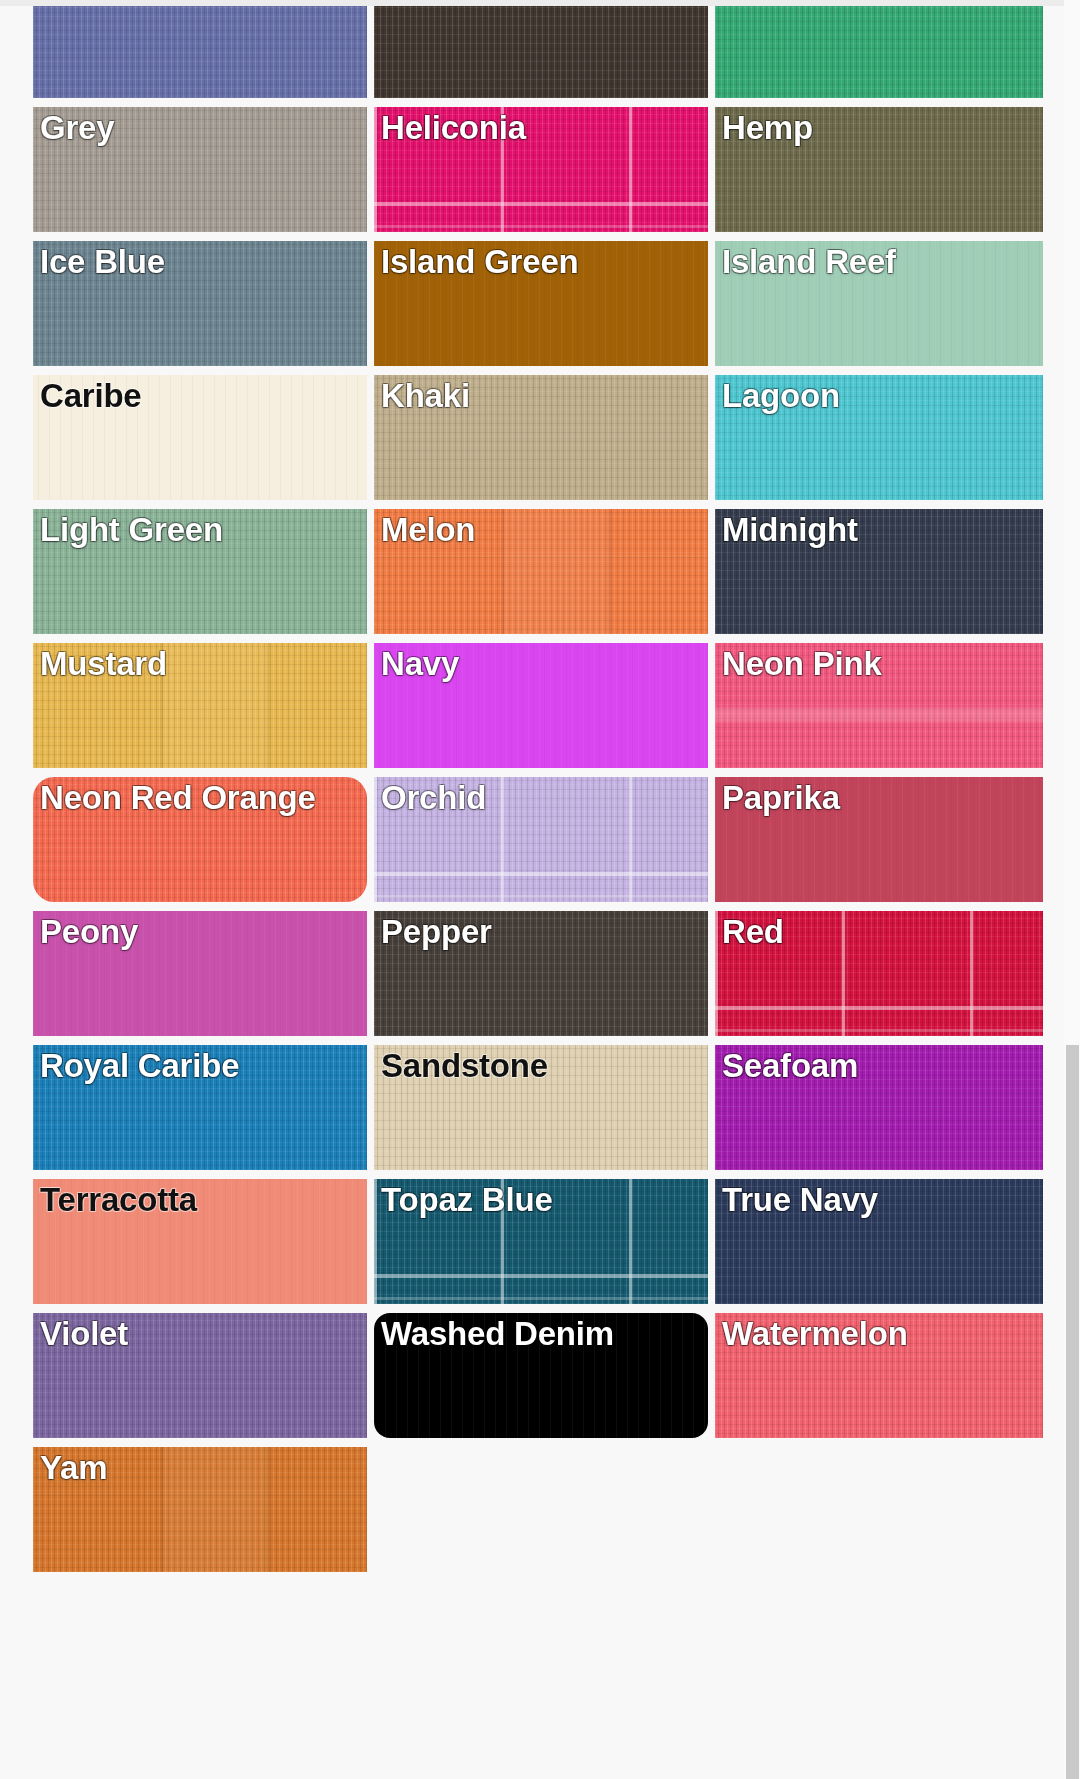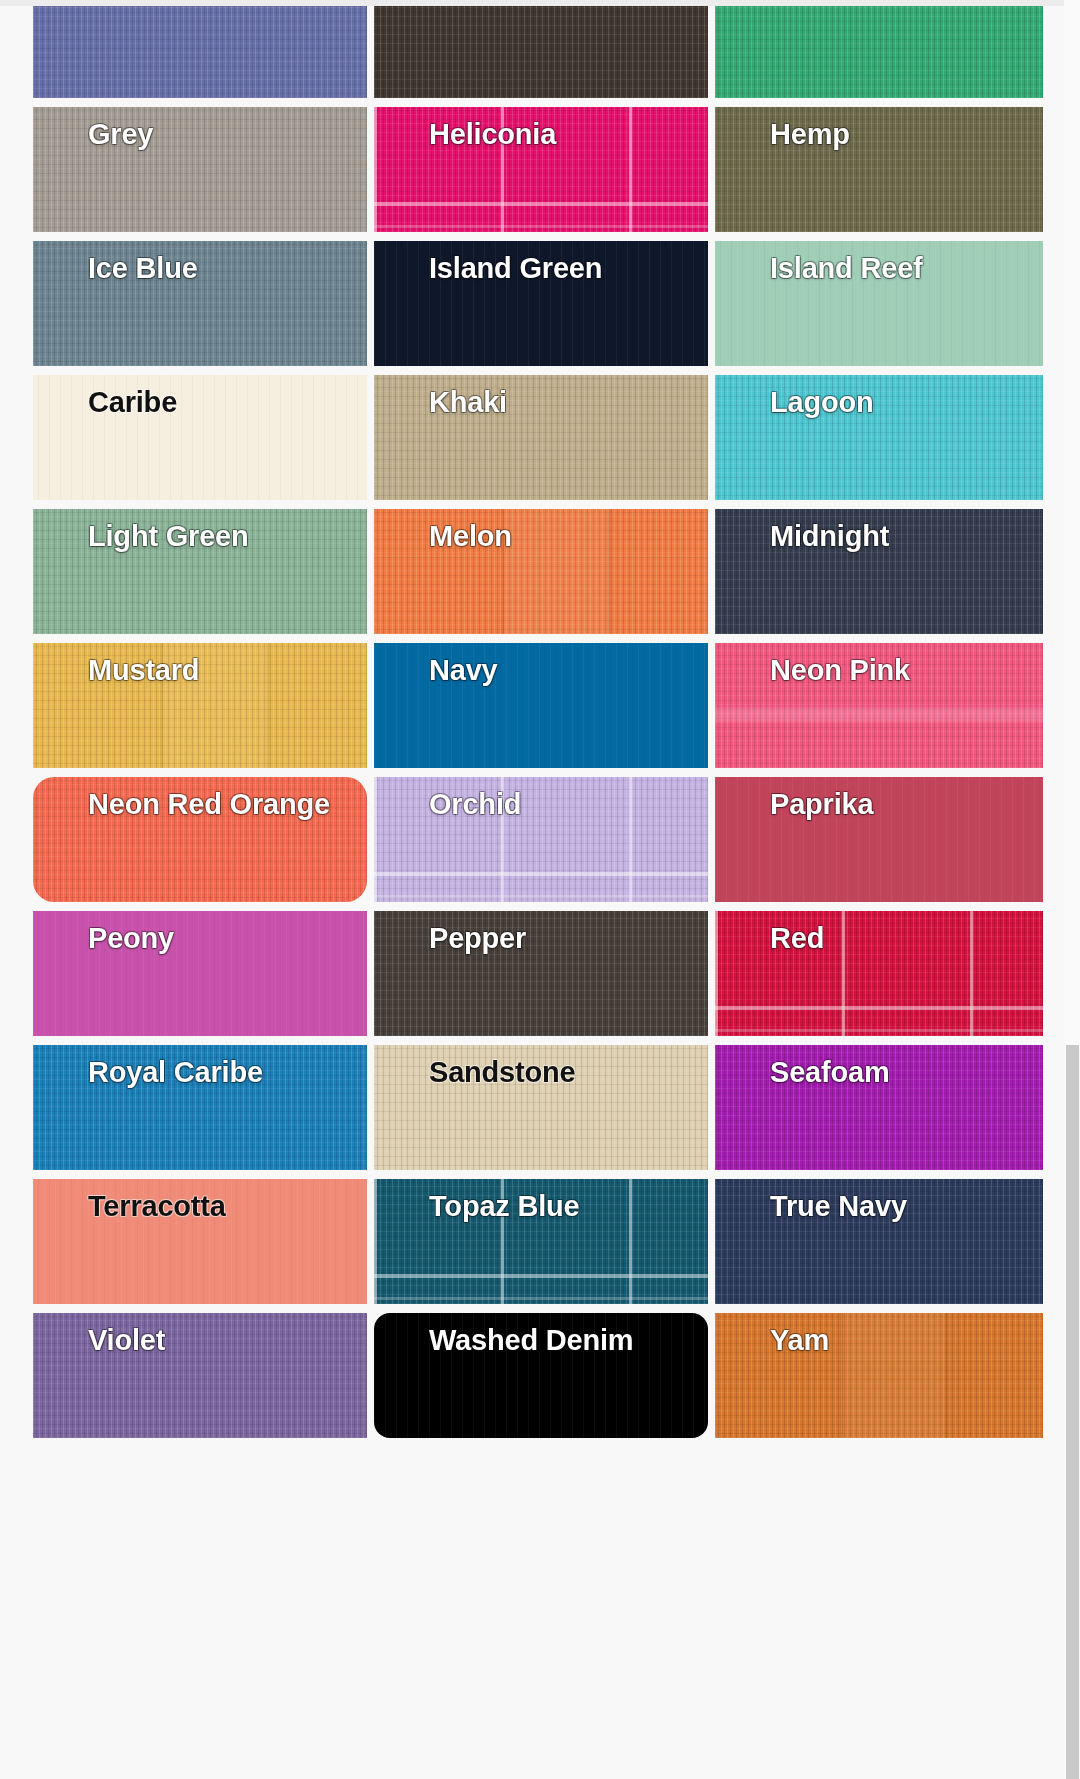--- a/index.html
+++ b/index.html
@@ -143,30 +143,29 @@
         rgba(0,0,0,0.00) 71% 100%),
       linear-gradient(0deg,
         rgba(0,0,0,0.00) 0 62%,
         rgba(255,255,255,0.055) 62% 63%,
         rgba(0,0,0,0.00) 63% 100%);
     pointer-events: none;
   }
 
   .swatch-label {
     position: absolute;
-    top: 12px;
+    top: 4px;
     left: 7px;
     z-index: 5;
     font-family: "Liberation Sans", sans-serif;
-    font-size: 29px;
+    font-size: 33px;
     font-weight: bold;
     line-height: 1.05;
     letter-spacing: -0.2px;
     white-space: nowrap;
-    margin-left: 48px;
   }
 
   .swatch-label.light {
     color: #ffffff;
     text-shadow:
       -1px -1px 0 rgba(0,0,0,0.28),
        1px -1px 0 rgba(0,0,0,0.28),
       -1px  1px 0 rgba(0,0,0,0.28),
        1px  1px 0 rgba(0,0,0,0.28),
        0 1px 3px rgba(0,0,0,0.30);
@@ -214,21 +213,21 @@
       </div>
       <div class="swatch plaid" style="background-color: rgb(228, 17, 108);">
         <span class="swatch-label light">Heliconia</span>
       </div>
       <div class="swatch" style="background-color: rgb(109, 106, 76);">
         <span class="swatch-label light">Hemp</span>
       </div>
       <div class="swatch" style="background-color: rgb(108, 132, 144);">
         <span class="swatch-label light">Ice Blue</span>
       </div>
-      <div class="swatch smooth" style="background-color: #0f172a;">
+      <div class="swatch smooth" style="background-color: #a16207;">
         <span class="swatch-label light">Island Green</span>
       </div>
       <div class="swatch smooth" style="background-color: rgb(159, 205, 182);">
         <span class="swatch-label light">Island Reef</span>
       </div>
       <div class="swatch smooth" style="background-color: rgb(246, 239, 223);">
         <span class="swatch-label dark">Caribe</span>
       </div>
       <div class="swatch" style="background-color: rgb(191, 174, 140);">
         <span class="swatch-label light">Khaki</span>
@@ -241,21 +240,21 @@
       </div>
       <div class="swatch paneled" style="background-color: rgb(240, 123, 67);">
         <span class="swatch-label light">Melon</span>
       </div>
       <div class="swatch" style="background-color: rgb(52, 60, 77);">
         <span class="swatch-label light">Midnight</span>
       </div>
       <div class="swatch paneled" style="background-color: rgb(231, 184, 79);">
         <span class="swatch-label light">Mustard</span>
       </div>
-      <div class="swatch smooth" style="background-color: #0369a1;">
+      <div class="swatch smooth" style="background-color: #d946ef;">
         <span class="swatch-label light">Navy</span>
       </div>
       <div class="swatch banded" style="background-color: rgb(242, 88, 127);">
         <span class="swatch-label light">Neon Pink</span>
       </div>
       <div class="swatch" style="background-color: rgb(244, 105, 79); border-radius: 21px;">
         <span class="swatch-label light">Neon Red Orange</span>
       </div>
       <div class="swatch plaid" style="background-color: rgb(196, 179, 226);">
         <span class="swatch-label light">Orchid</span>
@@ -288,20 +287,23 @@
         <span class="swatch-label light">Topaz Blue</span>
       </div>
       <div class="swatch" style="background-color: rgb(44, 58, 92);">
         <span class="swatch-label light">True Navy</span>
       </div>
       <div class="swatch" style="background-color: rgb(124, 102, 159); padding-left: 39px;">
         <span class="swatch-label light">Violet</span>
       </div>
       <div class="swatch smooth" style="background-color: #000000; border-radius: 16px;">
         <span class="swatch-label light">Washed Denim</span>
+      </div>
+      <div class="swatch" style="background-color: rgb(241, 97, 110);">
+        <span class="swatch-label light">Watermelon</span>
       </div>
       <div class="swatch paneled" style="background-color: rgb(213, 118, 44);">
         <span class="swatch-label light">Yam</span>
       </div>
       <div class="swatch empty"></div>
       <div class="swatch empty"></div>
     </div>
 
   <div id="scrollbar-track" style="background: rgb(250, 250, 250);">
     <div id="scrollbar-thumb" style="top: 1045px; height: 734px; background: rgb(201, 201, 201);"></div>

